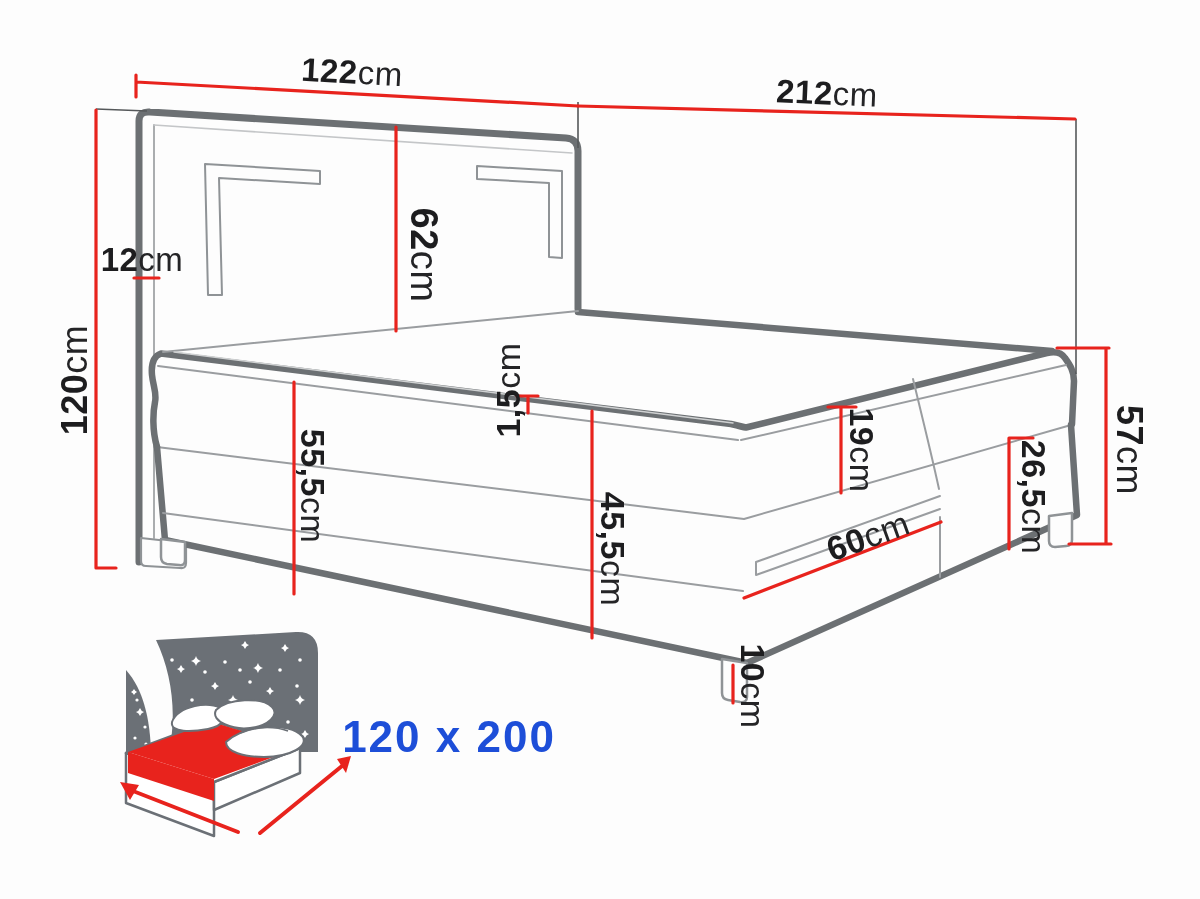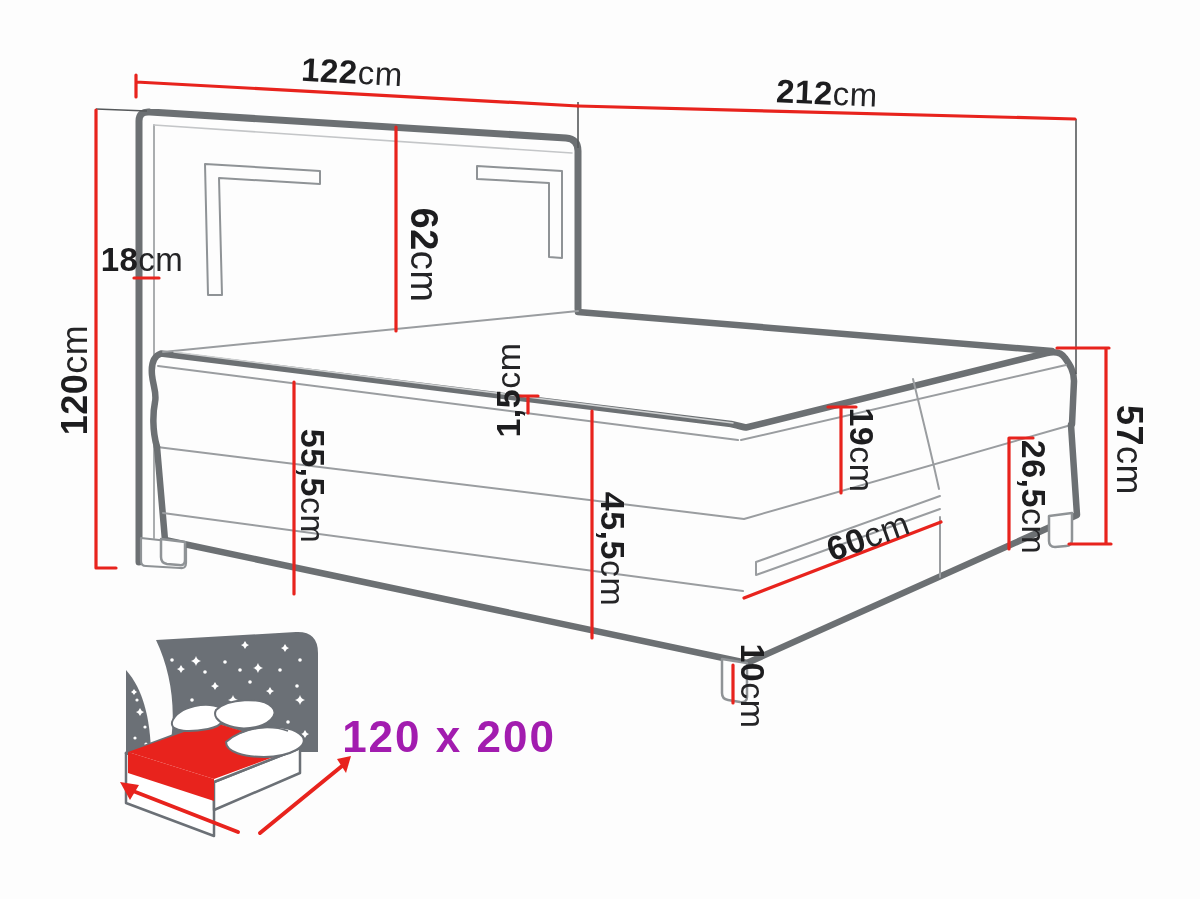--- a/index.html
+++ b/index.html
@@ -23,21 +23,21 @@
   .dim .num{font-weight:700;}
   .dim .unit{font-weight:400;color:#242426;}
   .dim.small{font-size:33px;}
   .dim.big{font-size:38px;}
   .dim.tall{font-size:36px;}
   .size-badge{
     position:absolute;
     transform:translate(-50%,-50%);
     font-size:44px;
     font-weight:700;
-    color:#a21caf;
+    color:#1d4ed8;
     letter-spacing:2px;
     white-space:nowrap;
   }
 </style>
 </head>
 <body>
 
 <div class="stage">
 
 <svg width="1200" height="899" viewBox="0 0 1200 899">
@@ -153,21 +153,21 @@
 <div class="dim small" style="left:352px;top:72px;--r:3deg;">
   <span class="num">122</span><span class="unit">cm</span>
 </div>
 <div class="dim small" style="left:827px;top:93px;--r:2.5deg;">
   <span class="num">212</span><span class="unit">cm</span>
 </div>
 <div class="dim tall" style="left:75px;top:380px;--r:-90deg;">
   <span class="num">120</span><span class="unit">cm</span>
 </div>
 <div class="dim small" style="left:142px;top:259px;">
-  <span class="num">18</span><span class="unit">cm</span>
+  <span class="num">12</span><span class="unit">cm</span>
 </div>
 <div class="dim big" style="left:424px;top:255px;--r:90deg;">
   <span class="num">62</span><span class="unit">cm</span>
 </div>
 <div class="dim" style="left:508px;top:390px;--r:-90deg;">
   <span class="num">1,5</span><span class="unit">cm</span>
 </div>
 <div class="dim" style="left:313px;top:486px;--r:90deg;">
   <span class="num">55,5</span><span class="unit">cm</span>
 </div>

